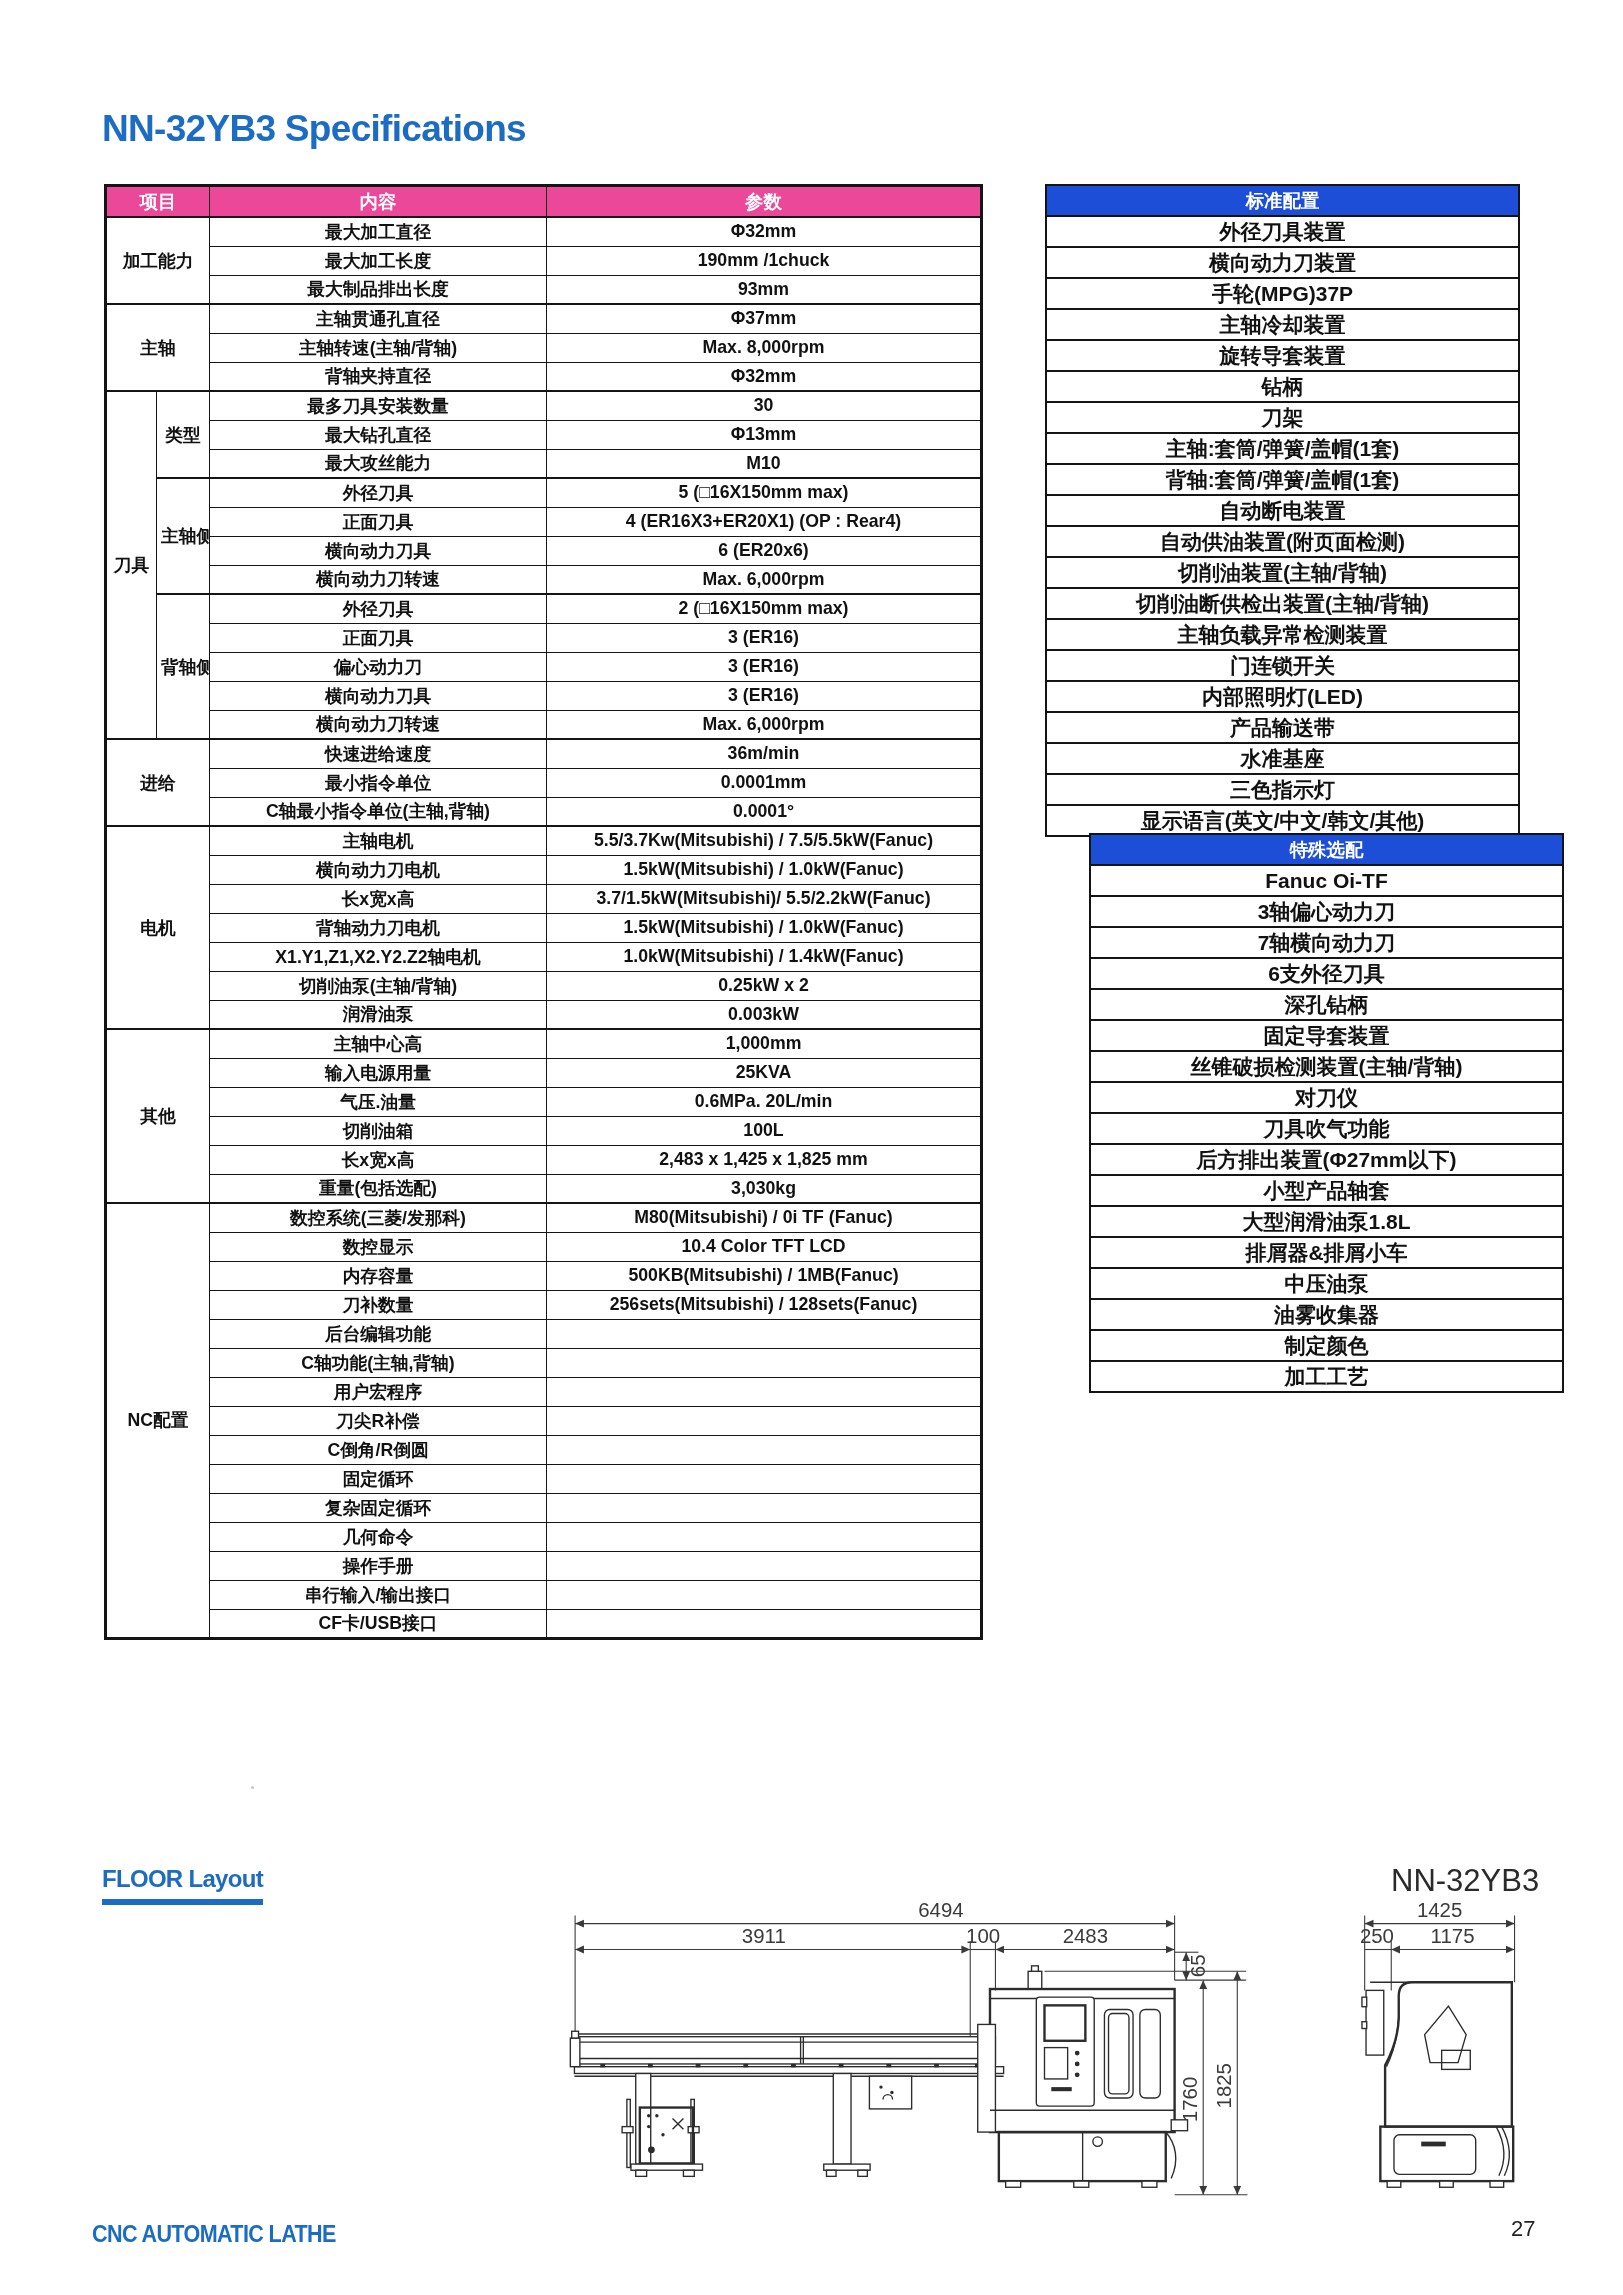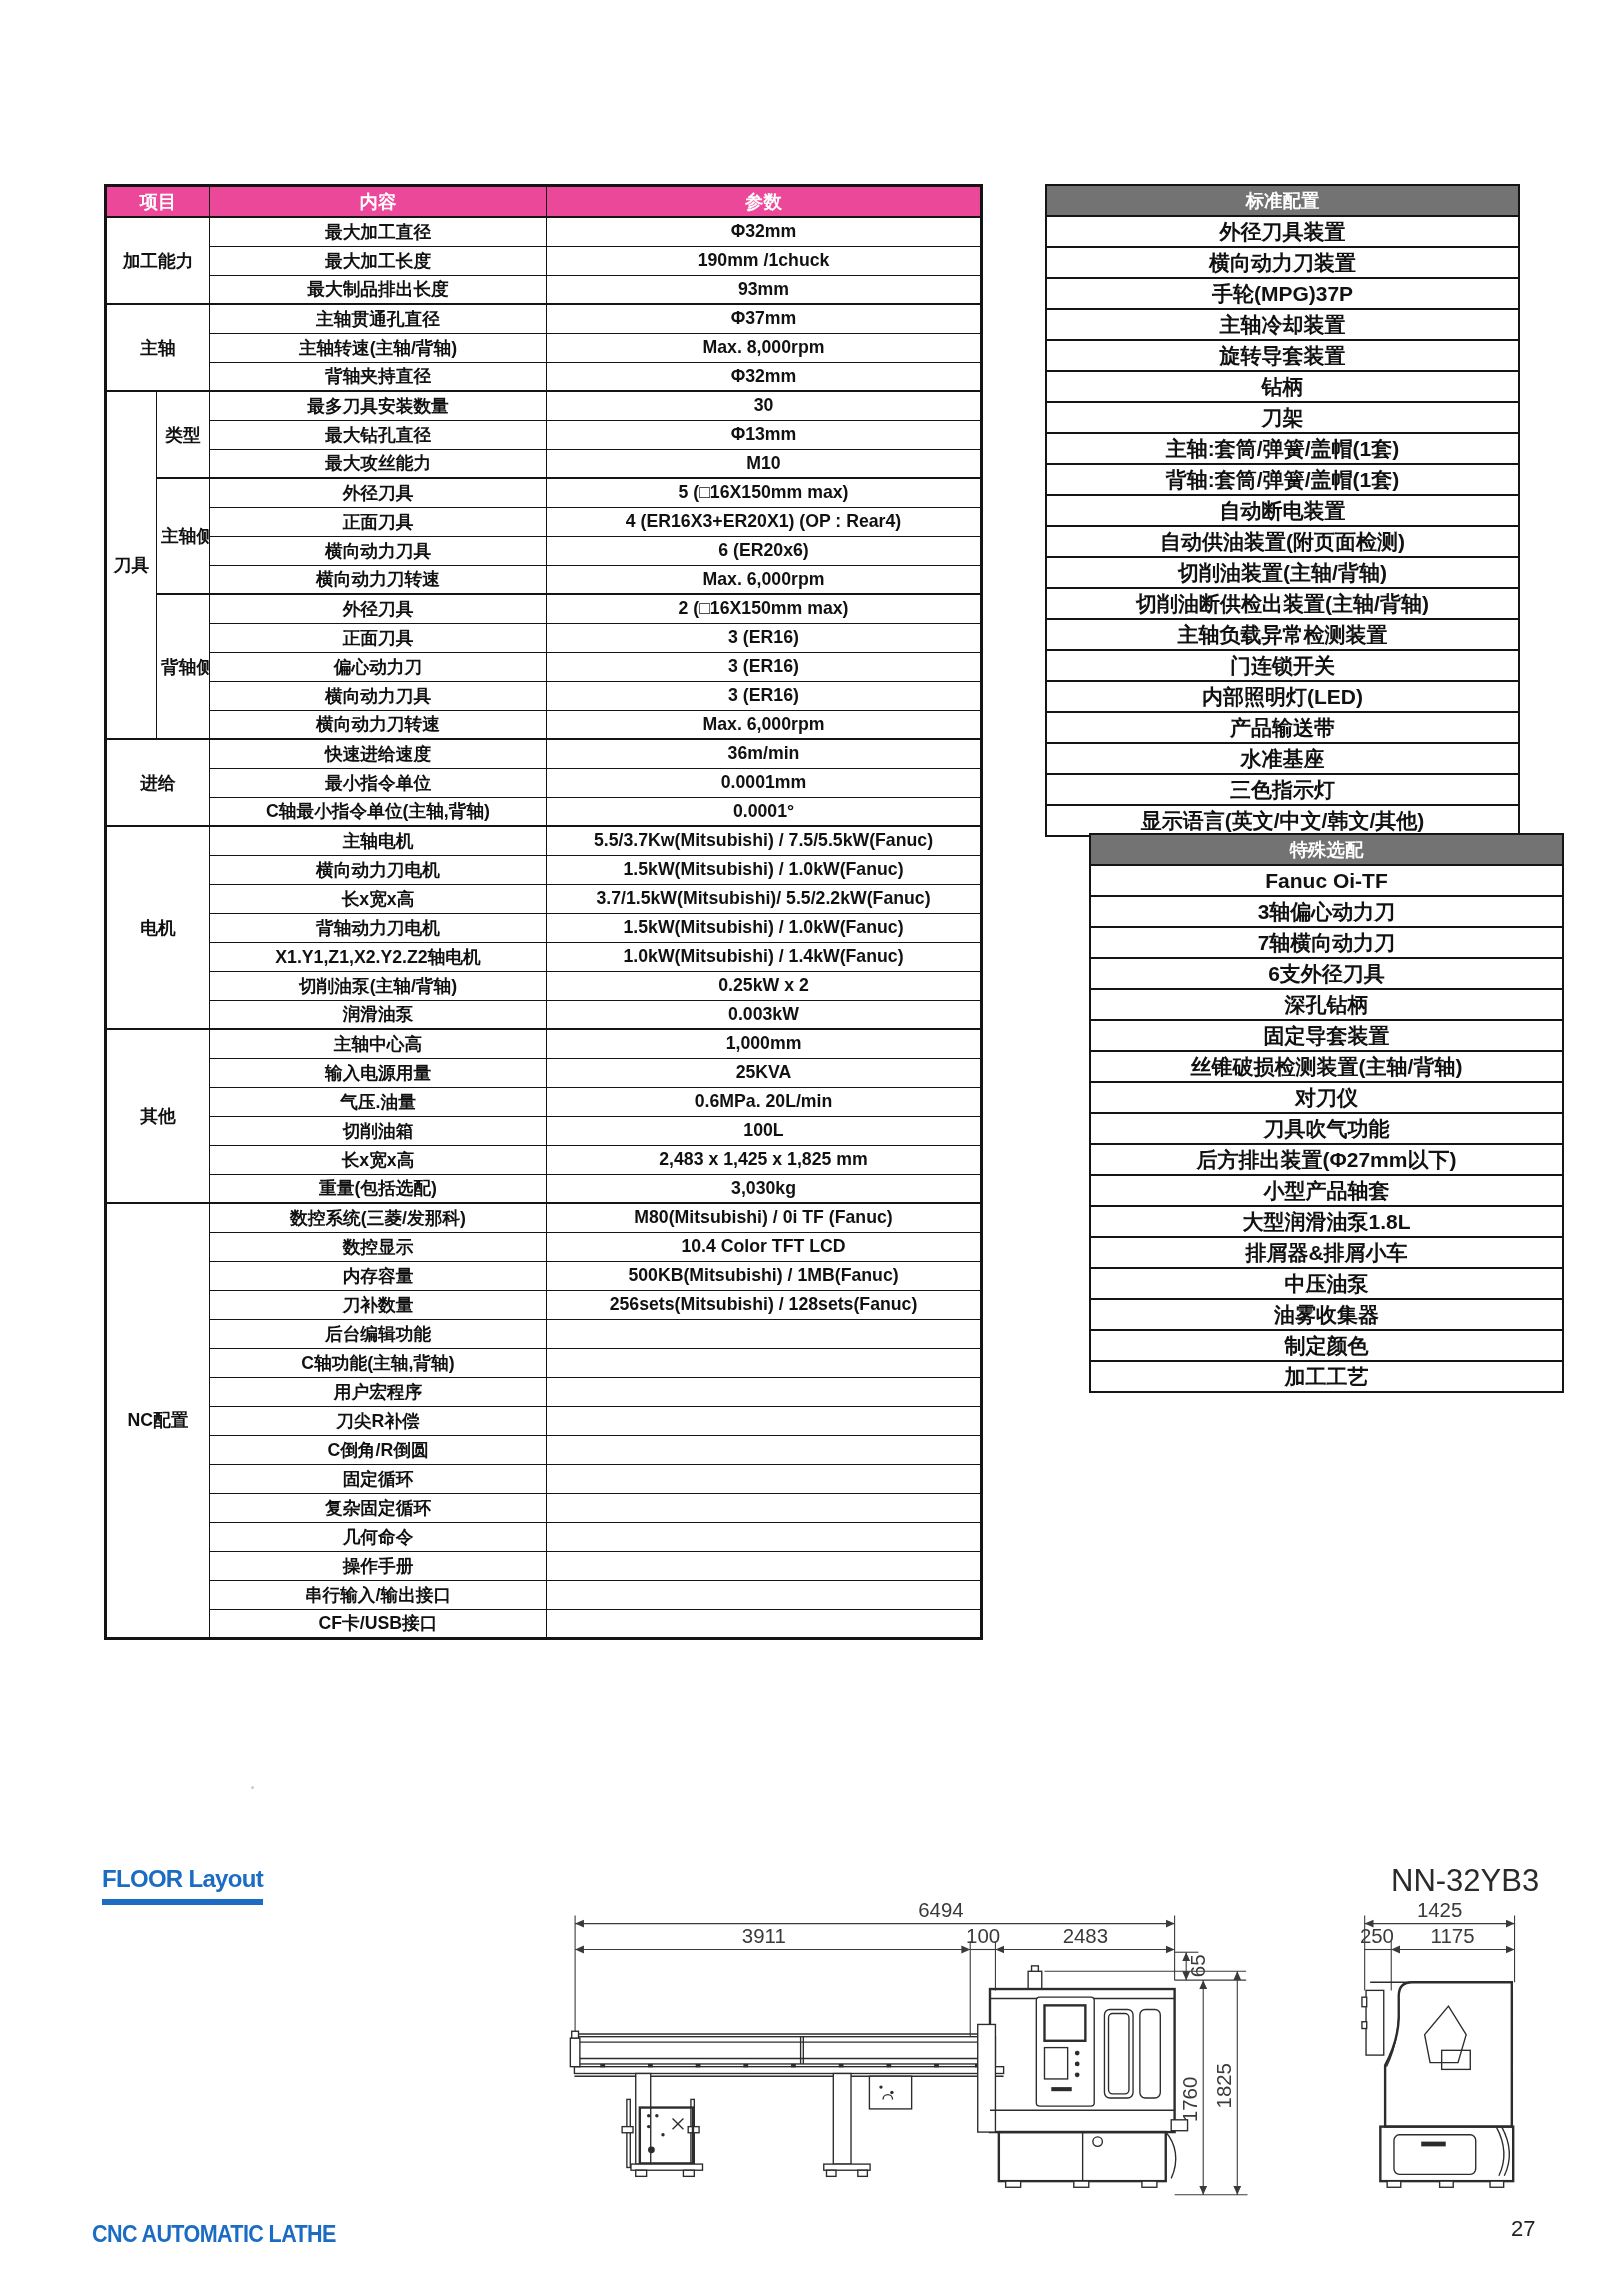--- a/index.html
+++ b/index.html
@@ -30,21 +30,21 @@
   .spec-table tbody tr { height:29px; }
   .spec-table .gt { border-top:2.7px solid #141414; }
   .gcell { background:#ffffff; }
   
   .cfg-table {
     position:absolute; left:1045px; width:475px;
     border-collapse:collapse; table-layout:fixed;
     border:2.7px solid #141414;
   }
   .cfg-table th {
-    background:#737373; color:#ffffff; height:29px; font-size:18.4px;
+    background:#1d4ed8; color:#ffffff; height:29px; font-size:18.4px;
     border:2px solid #141414; font-weight:700; padding:0 4.1px;
   }
   .cfg-table td {
     border:2px solid #141414; height:29px; text-align:center;
     vertical-align:middle; font-weight:700; font-size:21px; padding:0 4.1px;
     white-space:nowrap; overflow:hidden;
   }
   .cfg-standard { top:184px; }
   .cfg-special  { top:833px;margin-left:44px; }
   
@@ -78,20 +78,21 @@
     font-size:22px; color:#222222; font-weight:400;
   }
   .speck { position:absolute; left:251px; top:1786px; width:3.4px; height:3.4px;
            border-radius:50%; background:#c9c9c9; }
 </style>
 </head>
 <body>
 
 <div class="page">
 
+  <div class="doc-title">NN-32YB3 Specifications</div>
 
   <table class="spec-table">
     <colgroup>
         <col style="width:51px">
         <col style="width:53px">
         <col style="width:337px">
         <col style="width:435px">
       </colgroup>
     <thead>
       <tr>

